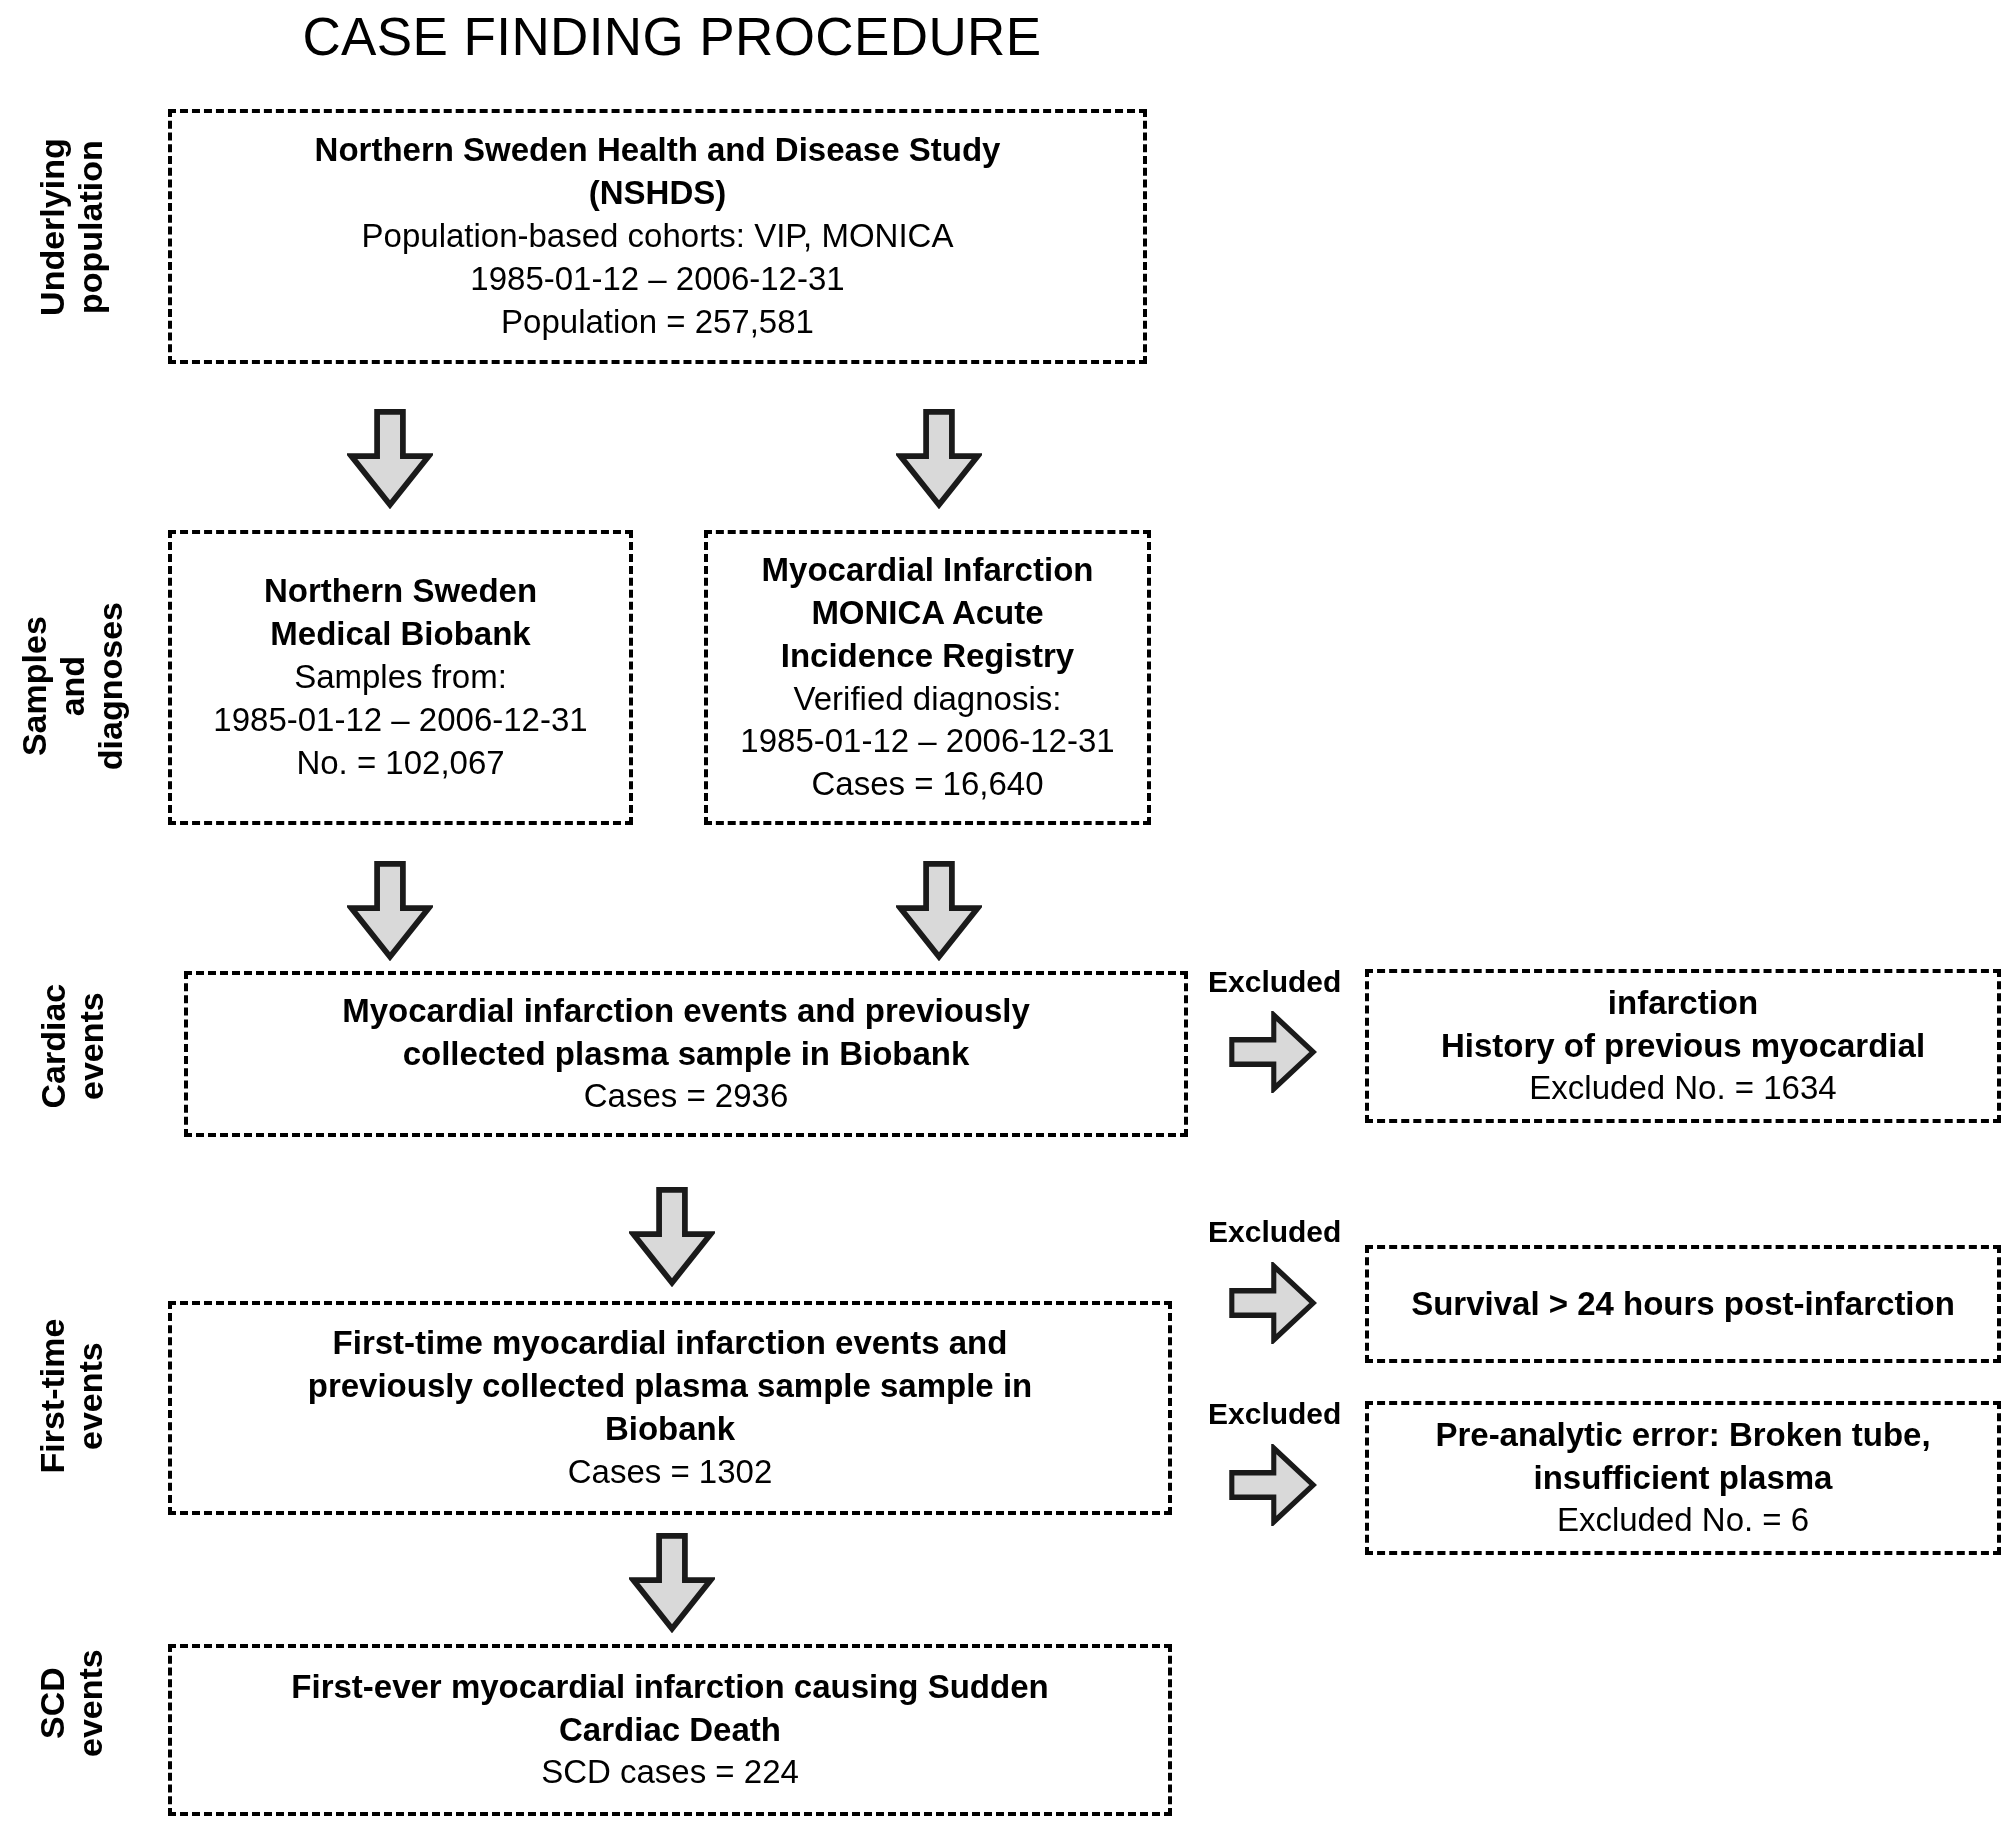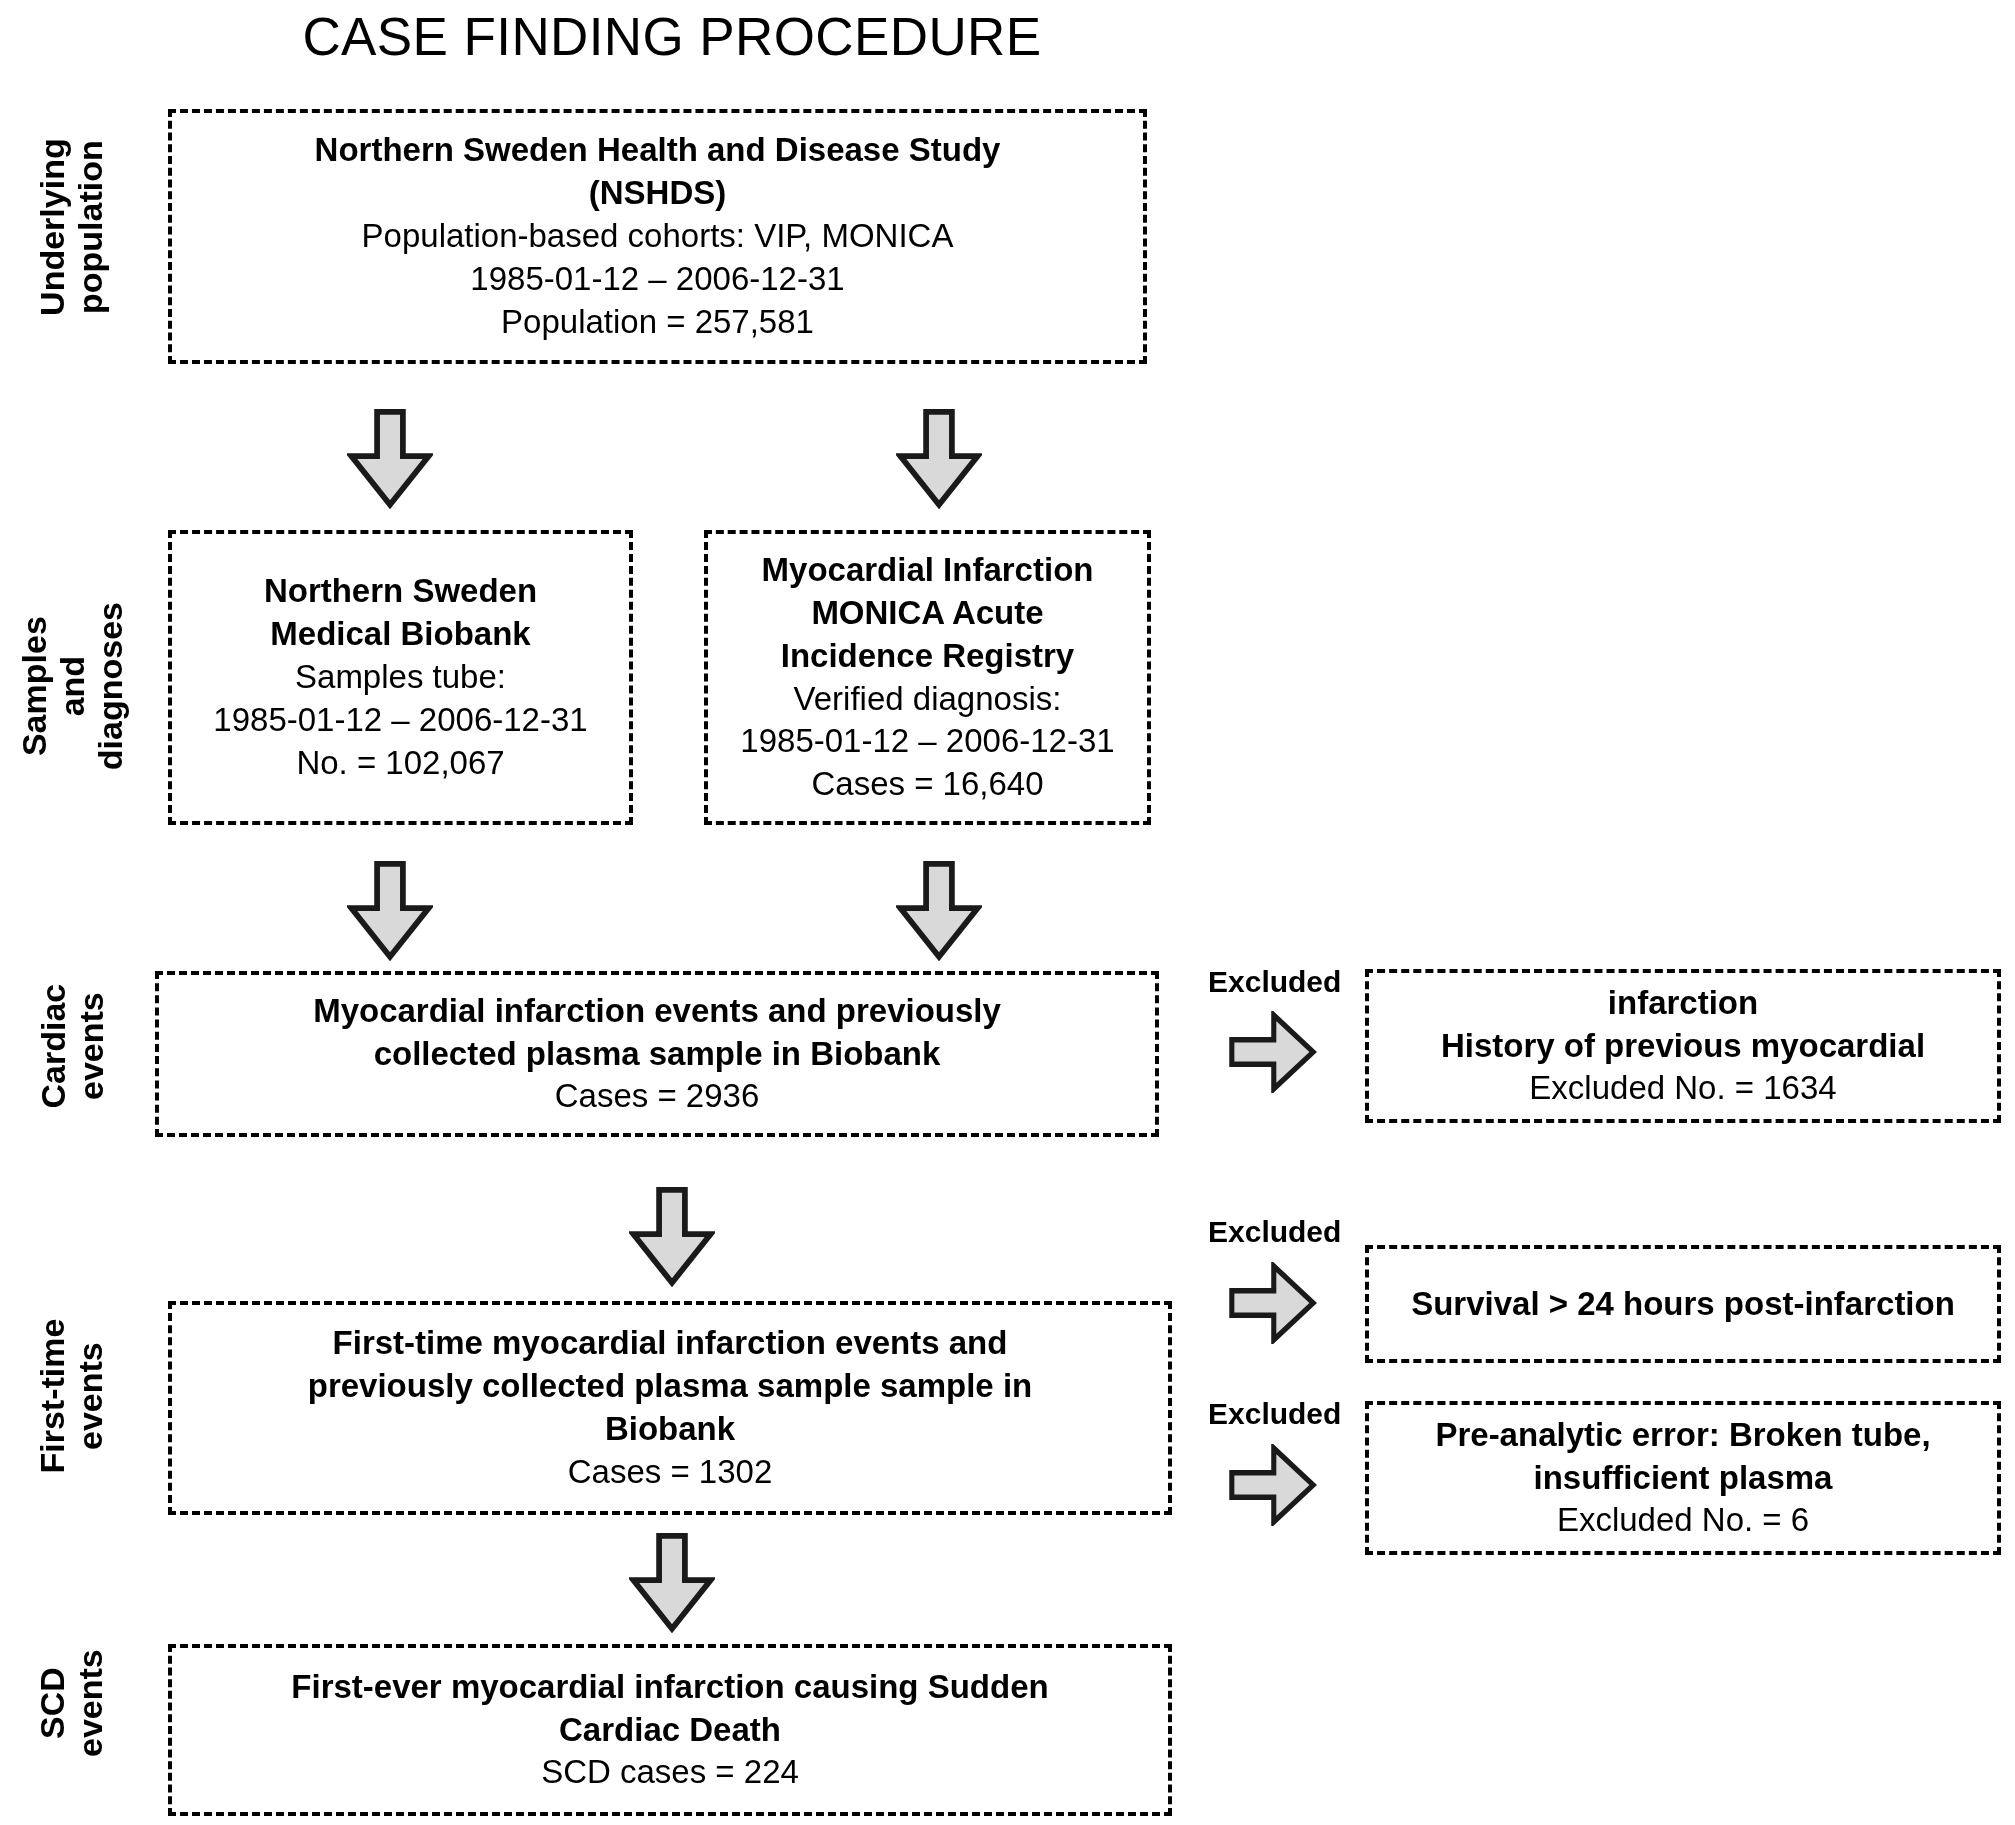--- a/index.html
+++ b/index.html
@@ -112,21 +112,21 @@
 
   <div class="arrow-down" style="left:896px; top:409px; width:86px; height:100px;">
     <svg viewBox="0 0 60 70" preserveAspectRatio="none">
       <polygon points="21,2 39,2 39,33 57,33 30,67 3,33 21,33" fill="#d9d9d9" stroke="#1a1a1a" stroke-width="4" stroke-linejoin="miter"></polygon>
     </svg>
   </div>
 
   <div class="box" style="left:168px; top:530px; width:465px; height:295px;">
     <div class="ln b">Northern Sweden</div>
     <div class="ln b">Medical Biobank</div>
-    <div class="ln">Samples tube:</div>
+    <div class="ln">Samples from:</div>
     <div class="ln">1985-01-12 – 2006-12-31</div>
     <div class="ln">No. = 102,067</div>
   </div>
 
   <div class="box" style="left:704px; top:530px; width:447px; height:295px;">
     <div class="ln b">Myocardial Infarction</div>
     <div class="ln b">MONICA Acute</div>
     <div class="ln b">Incidence Registry</div>
     <div class="ln">Verified diagnosis:</div>
     <div class="ln">1985-01-12 – 2006-12-31</div>
@@ -138,21 +138,21 @@
       <polygon points="21,2 39,2 39,33 57,33 30,67 3,33 21,33" fill="#d9d9d9" stroke="#1a1a1a" stroke-width="4" stroke-linejoin="miter"></polygon>
     </svg>
   </div>
 
   <div class="arrow-down" style="left:896px; top:861px; width:86px; height:100px;">
     <svg viewBox="0 0 60 70" preserveAspectRatio="none">
       <polygon points="21,2 39,2 39,33 57,33 30,67 3,33 21,33" fill="#d9d9d9" stroke="#1a1a1a" stroke-width="4" stroke-linejoin="miter"></polygon>
     </svg>
   </div>
 
-  <div class="box" style="left:155px; top:971px; width:1004px; height:166px;">
+  <div class="box" style="left:184px; top:971px; width:1004px; height:166px;">
     <div class="ln b">Myocardial infarction events and previously</div>
     <div class="ln b">collected plasma sample in Biobank</div>
     <div class="ln">Cases = 2936</div>
   </div>
 
   <div class="excl-label" style="left:1208px; top:965px;">Excluded</div>
 
   <div class="arrow-right" style="left:1228px; top:1011px; width:89px; height:82px;">
     <svg viewBox="0 0 70 60" preserveAspectRatio="none">
       <polygon points="3,21 36,21 36,3 67,30 36,57 36,39 3,39" fill="#d9d9d9" stroke="#1a1a1a" stroke-width="4" stroke-linejoin="miter"></polygon>

